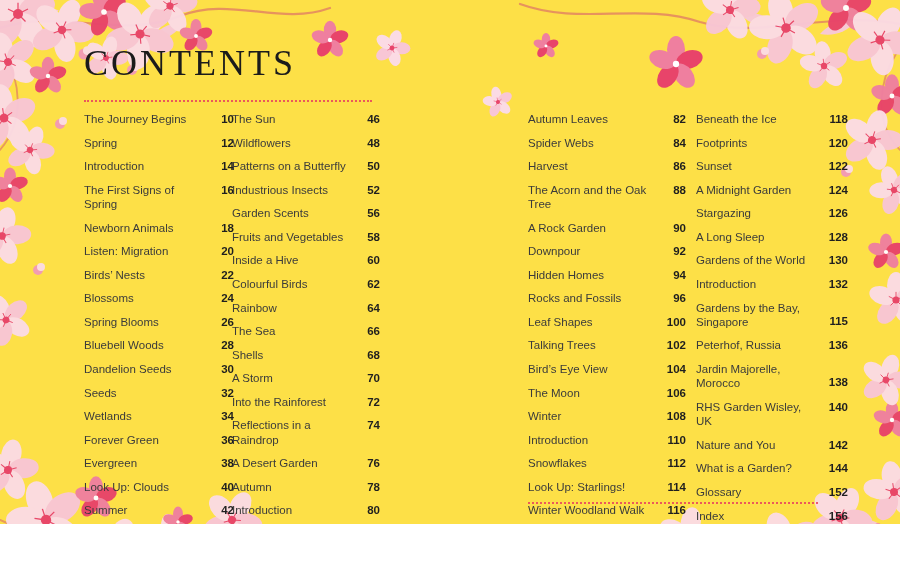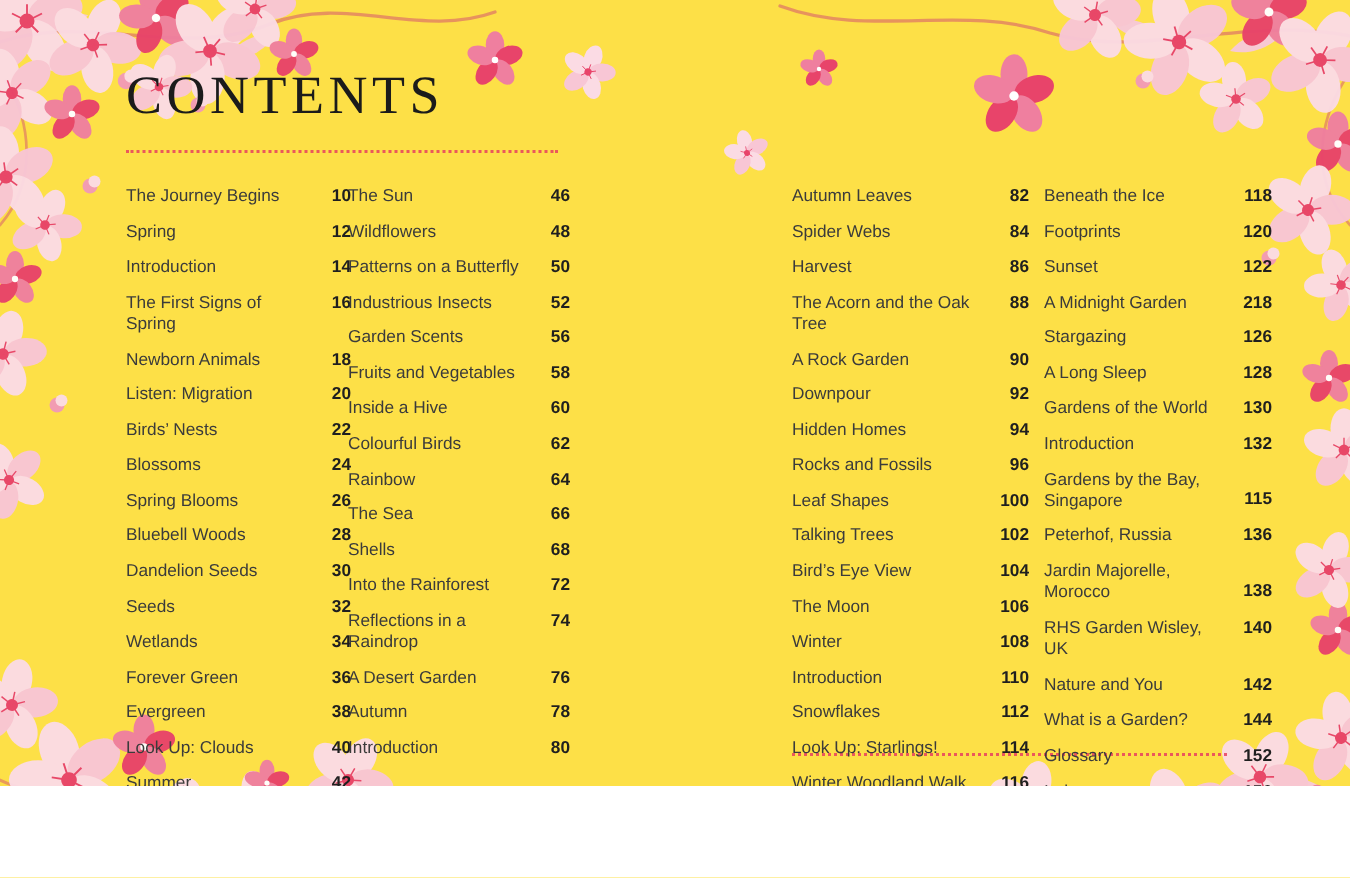--- a/index.html
+++ b/index.html
@@ -57,21 +57,20 @@
 
   .columns {
     position: absolute;
     left: 0; top: 112px;
     width: 900px;
   }
 
   .col {
     position: absolute;
     top: 0;
-    margin-top: 12px;
   }
   .col-1 { left: 84px;  width: 150px; }
   .col-2 { left: 232px; width: 148px; }
   .col-3 { left: 528px; width: 158px; }
   .col-4 { left: 696px; width: 152px; }
 
   .entry {
     position: relative;
     display: flex;
     align-items: flex-start;
@@ -353,20 +352,24 @@
           </div>
           <div class="entry">
             <span class="t">The Sea</span>
             <span class="p">66</span>
           </div>
           <div class="entry">
             <span class="t">Shells</span>
             <span class="p">68</span>
           </div>
           <div class="entry">
+            <span class="t">A Storm</span>
+            <span class="p">70</span>
+          </div>
+          <div class="entry">
             <span class="t">Into the Rainforest</span>
             <span class="p">72</span>
           </div>
           <div class="entry">
             <span class="t">Reflections in a Raindrop</span>
             <span class="p">74</span>
           </div>
           <div class="entry">
             <span class="t">A Desert Garden</span>
             <span class="p">76</span>
@@ -458,21 +461,21 @@
           <div class="entry">
             <span class="t">Footprints</span>
             <span class="p">120</span>
           </div>
           <div class="entry">
             <span class="t">Sunset</span>
             <span class="p">122</span>
           </div>
           <div class="entry">
             <span class="t">A Midnight Garden</span>
-            <span class="p">218</span>
+            <span class="p">124</span>
           </div>
           <div class="entry">
             <span class="t">Stargazing</span>
             <span class="p">126</span>
           </div>
           <div class="entry">
             <span class="t">A Long Sleep</span>
             <span class="p">128</span>
           </div>
           <div class="entry">

